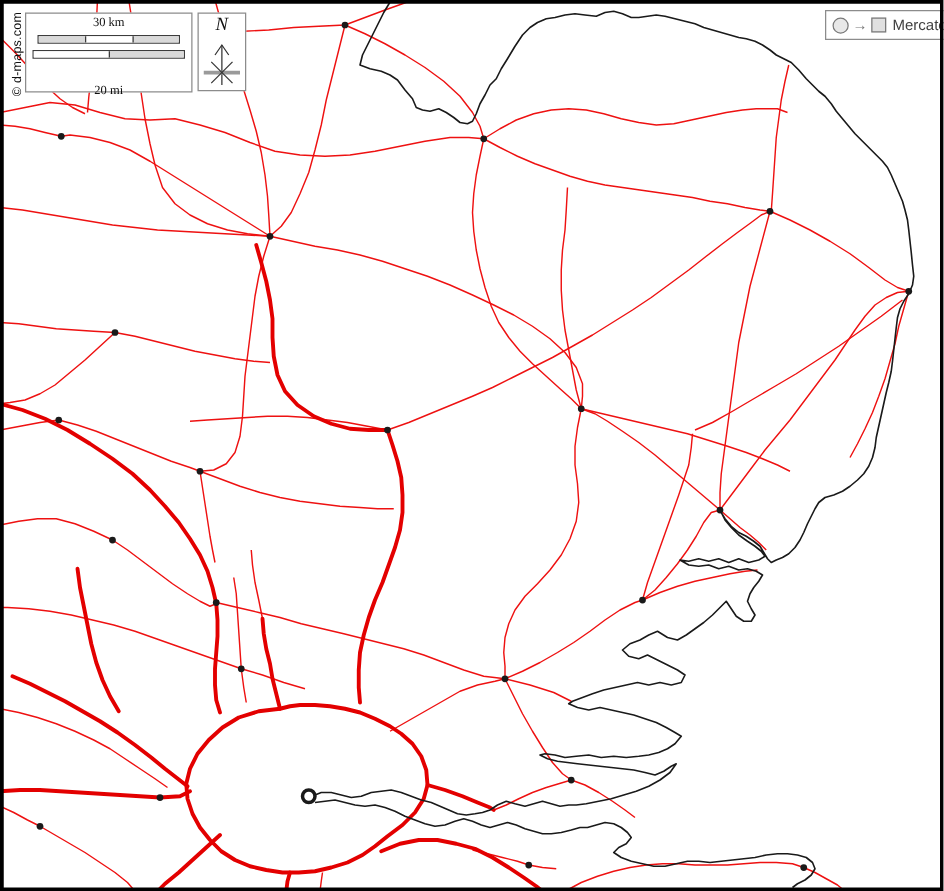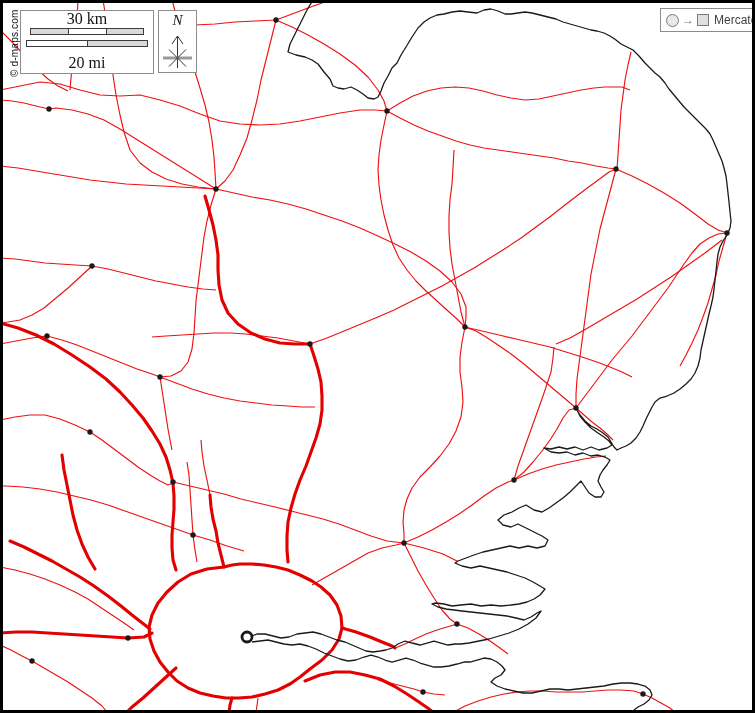--- a/index.html
+++ b/index.html
@@ -8,21 +8,21 @@
   .frame{position:absolute;inset:0;border:3px solid #000;z-index:30;pointer-events:none;}
   #map-svg{position:absolute;left:0;top:0;z-index:1;}
   .road{fill:none;stroke:var(--road,#ee1111);stroke-width:1.15;stroke-linejoin:round;}
   .motorway{fill:none;stroke:var(--motorway,#e30000);stroke-width:3.1;stroke-linecap:round;stroke-linejoin:round;}
   .coast{fill:none;stroke:var(--coast,#1a1a1a);stroke-width:1.3;stroke-linejoin:round;}
   .town{fill:var(--coast,#1a1a1a);}
   .capital{fill:#fff;stroke:var(--coast,#1a1a1a);stroke-width:2.8;}
 
   .scalebox{position:absolute;left:20px;top:10px;width:132px;height:62px;background:#fff;
             border:1px solid #8c8c8c;z-index:10;}
-  .scalebox .lbl{font-family:"Liberation Serif",serif;font-size:16px;color:#111;text-align:center;line-height:15px;}
+  .scalebox .lbl{font-family:"Liberation Serif",serif;font-size:10px;color:#111;text-align:center;line-height:15px;}
   .bar{display:flex;border:1px solid #3c3c3c;height:5px;margin:0 auto;}
   .bar .seg{height:100%;}
   .bar .seg + .seg{border-left:1px solid #3c3c3c;}
   .seg.g{background:#d9d9d9;} .seg.w{background:#ffffff;}
   .kmbar{width:112px;margin-top:2px;}
   .mibar{width:120px;margin-top:5px;}
 
   .northbox{position:absolute;left:158px;top:10px;width:37px;height:61px;background:#fff;
             border:1px solid #8c8c8c;z-index:10;text-align:center;}
   .northbox .n{font-family:"Liberation Serif",serif;font-style:italic;font-size:15px;color:#111;line-height:16px;margin-top:1px;}
@@ -135,21 +135,21 @@
     <div class="lbl">30 km</div>
     <div class="bar kmbar">
       <div class="seg g" style="width:37px"></div>
       <div class="seg w" style="width:37px"></div>
       <div class="seg g" style="width:36px"></div>
     </div>
     <div class="bar mibar">
       <div class="seg w" style="width:60px"></div>
       <div class="seg g" style="width:59px"></div>
     </div>
-    <div class="lbl" style="margin-top:8px">20 mi</div>
+    <div class="lbl" style="margin-top:18px">20 mi</div>
   </div>
 
   <div class="northbox">
     <div class="n">N</div>
     <svg width="35" height="42" viewBox="0 0 35 42">
       <line x1="17.5" y1="40" x2="17.5" y2="8" stroke="#333" stroke-width="1"></line>
       <polyline points="12,16 17.5,8 23,16" fill="none" stroke="#333" stroke-width="1"></polyline>
       <line x1="3" y1="30" x2="32" y2="30" stroke="#9a9a9a" stroke-width="3"></line>
       <line x1="9" y1="21.5" x2="26" y2="38.5" stroke="#333" stroke-width="1"></line>
       <line x1="26" y1="21.5" x2="9" y2="38.5" stroke="#333" stroke-width="1"></line>

